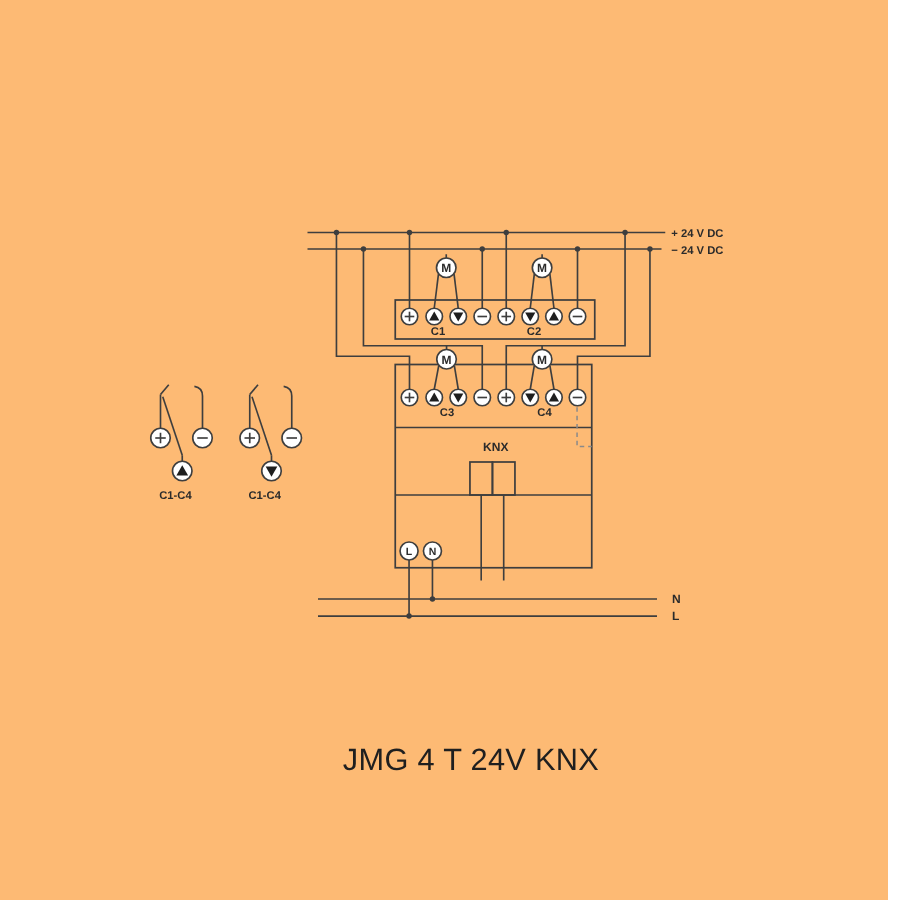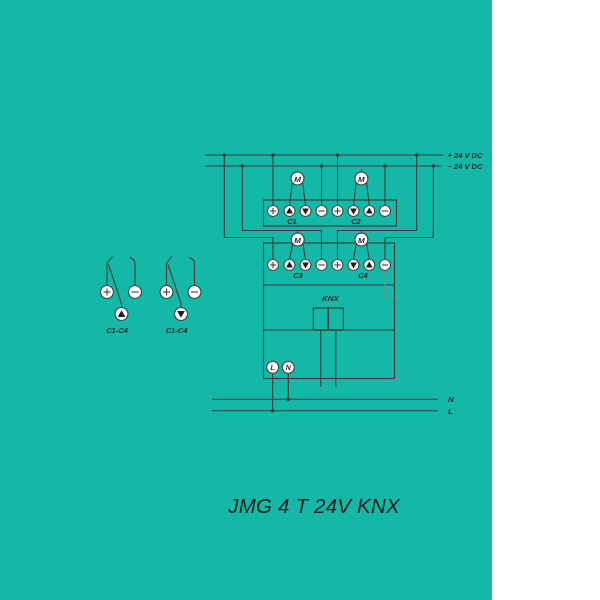--- a/index.html
+++ b/index.html
@@ -1,17 +1,17 @@
 <!DOCTYPE html>
 <html><head>
 <meta charset="utf-8">
 <style>
   html,body{margin:0;padding:0;background:#ffffff;}
-  .canvas{position:relative;width:492px;height:600px;background:#14b8a6;overflow:hidden;
-          font-family:"Liberation Sans",sans-serif;font-style:italic;}
+  .canvas{position:relative;width:592px;height:600px;background:#fdba74;overflow:hidden;
+          font-family:"Liberation Sans",sans-serif;}
   svg{position:absolute;left:0;top:0;}
   svg text{font-family:"Liberation Sans",sans-serif;fill:#2b2b2b;}
   .lbl-small{font-size:7.5px;font-weight:600;}
   .lbl-chan{font-size:7.5px;font-weight:600;}
   .lbl-knx{font-size:8px;font-weight:600;}
   .lbl-term{font-size:7px;font-weight:600;}
   .lbl-rail{font-size:8px;font-weight:600;}
   .lbl-motor{font-size:8px;font-weight:700;}
   .caption{font-size:20.5px;fill:#1f1f1f;letter-spacing:0.2px;}
   .wire{stroke:#3e3e3e;stroke-width:1.1;fill:none;}

